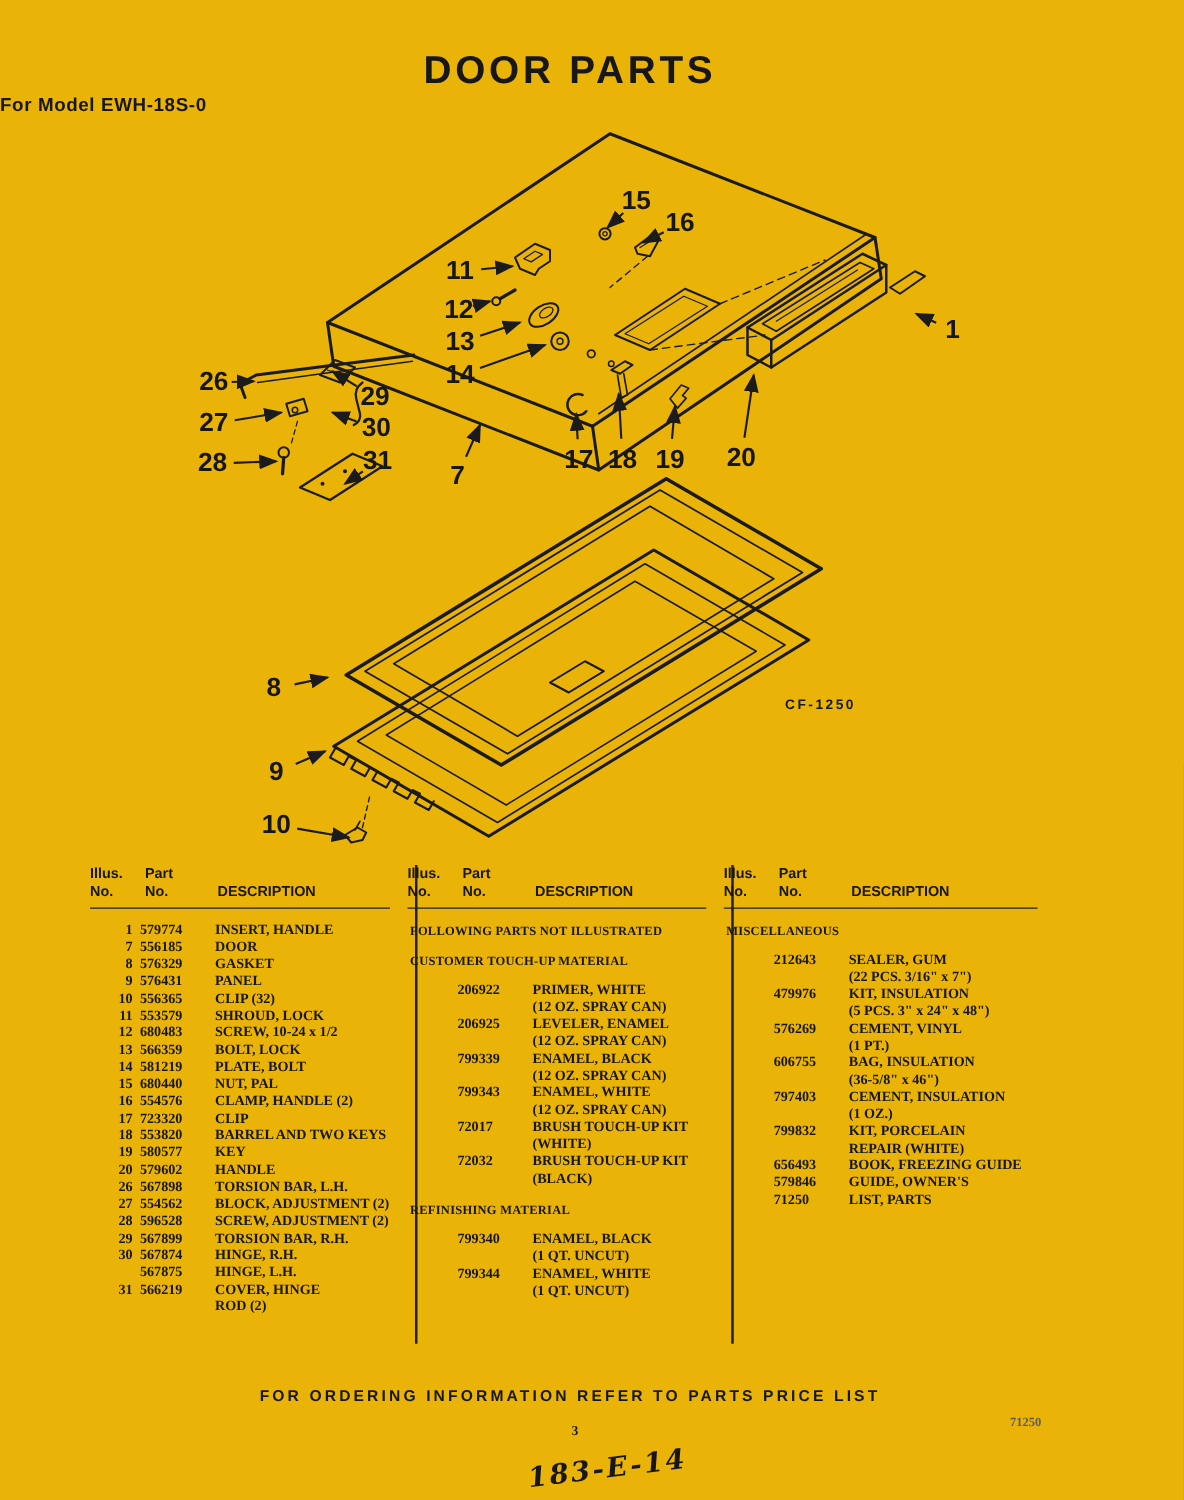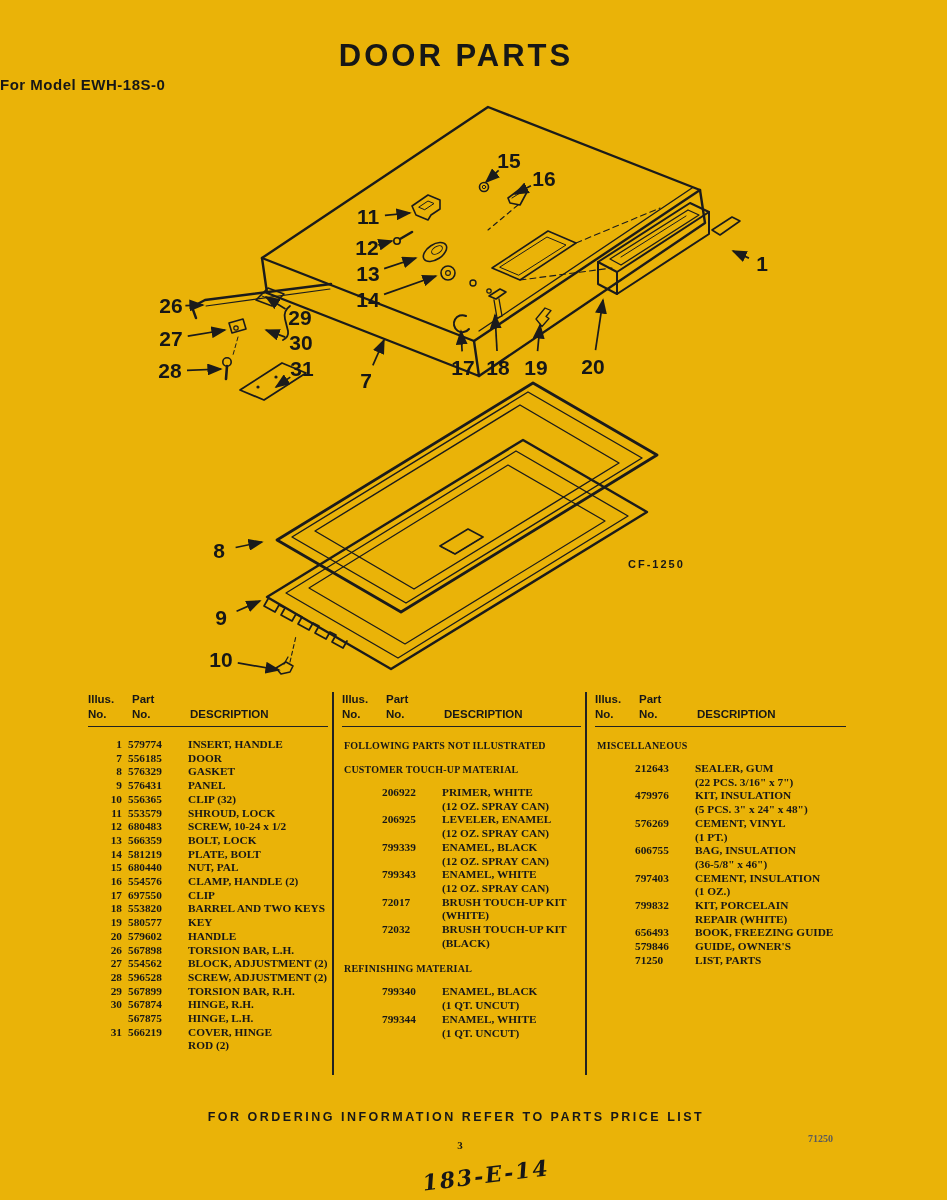--- a/index.html
+++ b/index.html
@@ -9,21 +9,21 @@
              font-weight:700;font-size:31px;letter-spacing:3px;}
   .doc-subtitle{position:absolute;top:76px;left:0;width:912px;
              font-weight:700;font-size:15px;letter-spacing:0.5px;}
   .diagram-svg{position:absolute;left:0;top:0;}
   .callout-layer{position:absolute;left:0;top:0;width:947px;height:1200px;pointer-events:none;}
   .callout{position:absolute;transform:translate(-50%,-50%);font-weight:700;font-size:21px;
            font-family:"Liberation Sans",sans-serif;}
   .figure-code{position:absolute;left:612px;top:558px;font-weight:700;font-size:11px;letter-spacing:2px;margin-left:16px;}
   .arrow{stroke:#1b1b1b;stroke-width:1.7;}
   .vdiv{position:absolute;top:692px;height:383px;width:1.6px;background:#222;}
-  .ptable{position:absolute;left:88px;top:692px;width:758px;display:flex;align-items:flex-start;}
+  .ptable{position:absolute;left:72px;top:692px;width:758px;display:flex;align-items:flex-start;}
   .pcol{box-sizing:border-box;}
   .pcol:nth-child(1){width:244px;padding-right:4px;}
   .pcol:nth-child(2){width:253px;padding-left:10px;padding-right:4px;}
   .pcol:nth-child(3){width:261px;padding-left:10px;}
   .pcol-header{font-weight:700;font-size:11.5px;border-bottom:1.8px solid #222;padding-bottom:4px;
                font-family:"Liberation Sans",sans-serif;}
   .ph-row{display:grid;grid-template-columns:44px 58px 1fr;line-height:15px;}
   .tbody{margin-top:11px;}
   .trow{display:grid;grid-template-columns:34px 6px 52px 8px 1fr;
         font-family:"Liberation Serif",serif;font-weight:700;font-size:11.3px;line-height:13.7px;}
@@ -295,21 +295,21 @@
             <div></div>
             <div class="part">554576</div>
             <div></div>
             <div class="desc">
               <div class="desc-line">CLAMP, HANDLE (2)</div>
             </div>
           </div>
           <div class="trow">
             <div class="illus">17</div>
             <div></div>
-            <div class="part">697550</div>
+            <div class="part">723320</div>
             <div></div>
             <div class="desc">
               <div class="desc-line">CLIP</div>
             </div>
           </div>
           <div class="trow">
             <div class="illus">18</div>
             <div></div>
             <div class="part">553820</div>
             <div></div>

